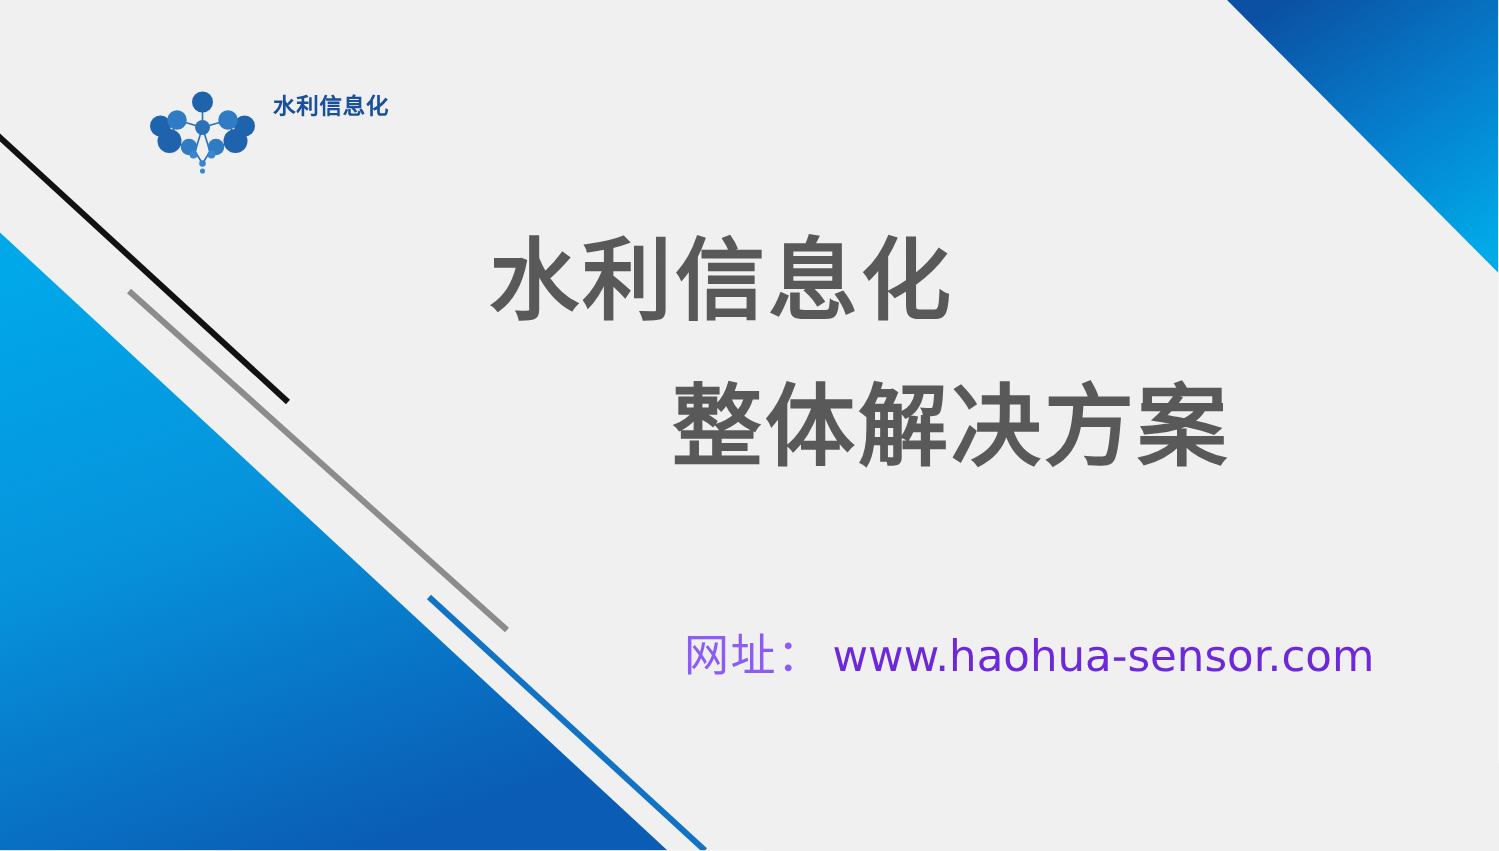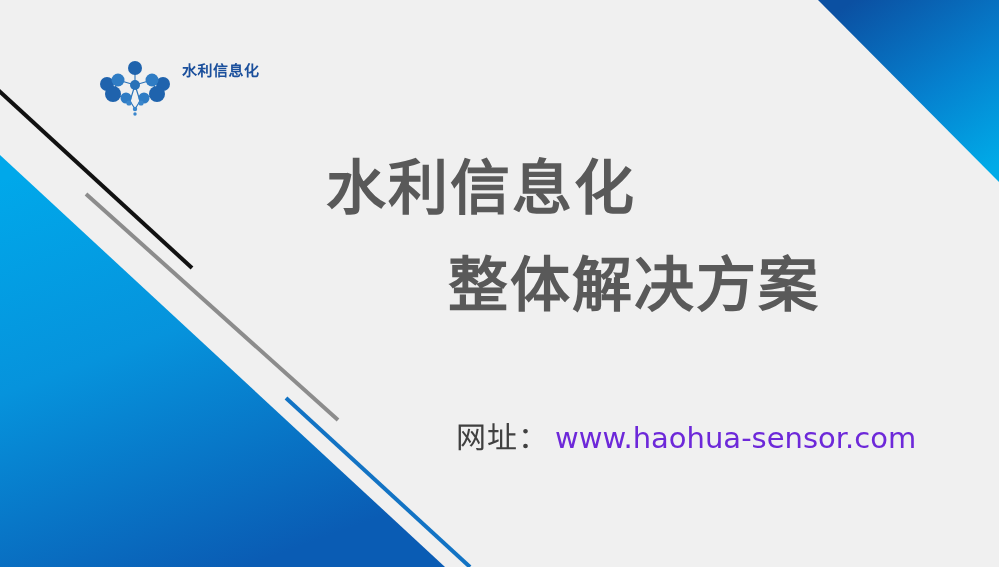--- a/index.html
+++ b/index.html
@@ -105,21 +105,21 @@
     top: 420px;
     display: flex;
     align-items: baseline;
     white-space: nowrap;
   }
 
   .url-label {
     font-family: "DejaVu Sans", "Liberation Sans", sans-serif;
     font-size: 30px;
     line-height: 1.2;
-    color: #404040;
+    color: #8b5cf6;
     letter-spacing: 1px;
   }
 
   .url-value {
     font-family: "DejaVu Sans", "Liberation Sans", sans-serif;
     font-size: 29px;
     line-height: 1.2;
     color: #6d28d9;
     margin-left: 6px;
     letter-spacing: 0px;

